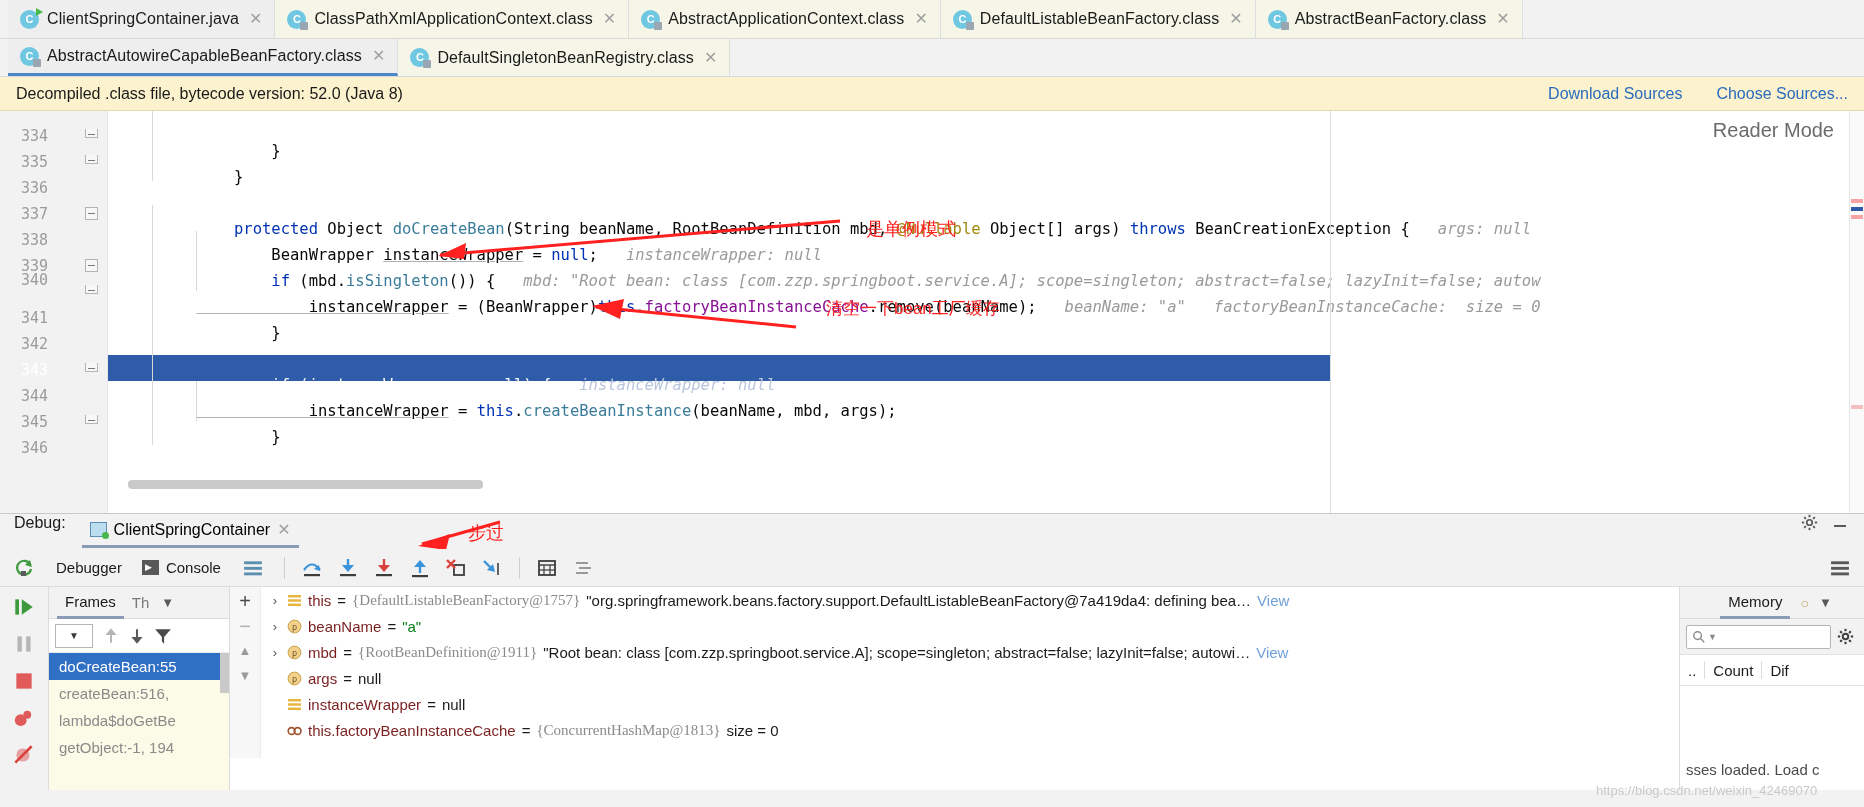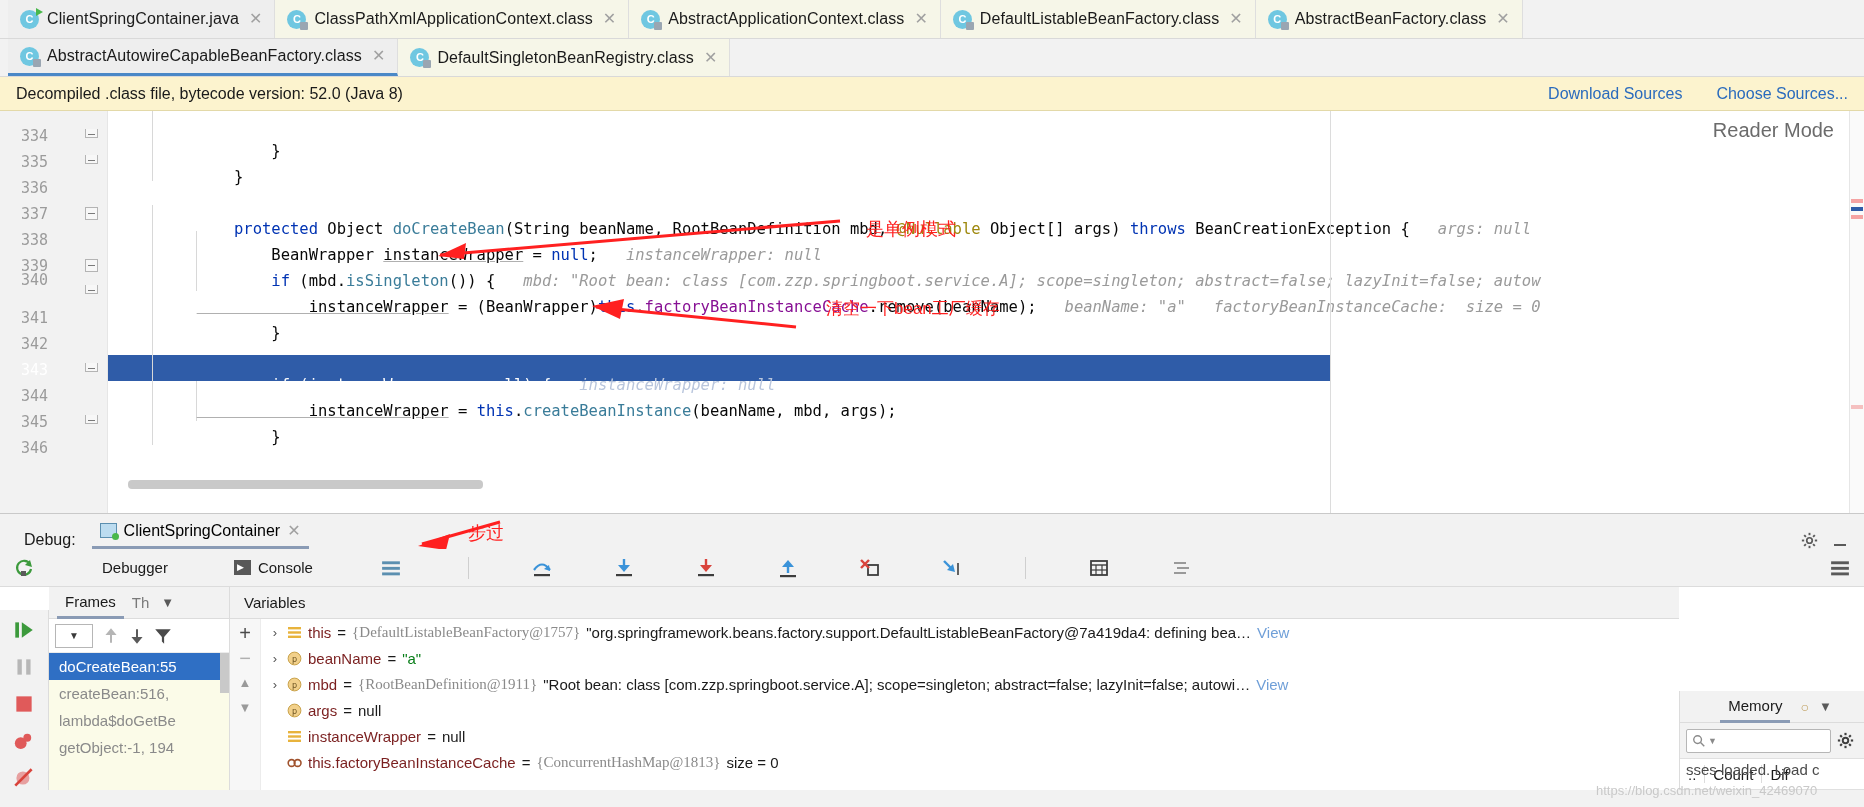--- a/index.html
+++ b/index.html
@@ -79,42 +79,42 @@
 
   
   .hscroll{position:absolute;left:150px;bottom:6px;width:355px;height:9px;background:#c9c9c9;border-radius:4px;}
 
   
   .markbar{position:absolute;right:0;top:0;width:14px;bottom:0;background:#fafafa;border-left:1px solid #e6e6e6;}
   .mk{position:absolute;right:1px;width:12px;height:4px;}
 
   
   .dbgheader{height:36px;background:#f2f2f2;border-top:1px solid #c9c9c9;
-        display:flex;align-items:flex-end;padding-left:24px;box-sizing:border-box;position:relative;}
+        display:flex;align-items:flex-start;padding-left:14px;box-sizing:border-box;position:relative;}
   .dbgheader .dlabel{font-size:16px;color:#1a1a1a;margin-right:16px;}
   .dbgtab{display:flex;align-items:center;gap:7px;padding:0 8px;height:34px;
         border-bottom:3px solid #8a9bb5;box-sizing:border-box;}
   .dbgtab .tlabel{font-size:16px;}
   .cfgicon{width:17px;height:15px;background:#bcdcf0;border:1.5px solid #5b8fb0;
         position:relative;box-sizing:border-box;}
   .cfgicon:after{content:"";position:absolute;right:-3px;bottom:-3px;width:7px;height:7px;
         border-radius:50%;background:#49b84b;}
   .hspacer{flex:1;}
   .gear{width:17px;height:17px;margin-right:14px;}
   .minim{width:16px;height:16px;margin-right:12px;}
 
   
   .dbgtoolbar{height:38px;background:#f2f2f2;border-bottom:1px solid #dcdcdc;
-        display:flex;align-items:center;padding-left:10px;box-sizing:border-box;position:relative;gap:46px;}
+        display:flex;align-items:center;padding-left:10px;box-sizing:border-box;position:relative;}
   .tbtab{font-size:15px;color:#1a1a1a;padding:0 10px;display:flex;align-items:center;gap:7px;}
   .tbsep{width:1px;height:22px;background:#cfcfcf;margin:0 9px;}
   .tbicon{width:22px;height:22px;margin:0 7px;position:relative;}
 
   
-  .dbgbody{display:flex;height:203px;background:#fff;align-items:flex-end;}
+  .dbgbody{display:flex;height:203px;background:#fff;}
   .runbar{width:48px;background:#f2f2f2;border-right:1px solid #dcdcdc;
         display:flex;flex-direction:column;align-items:center;padding-top:8px;gap:13px;flex:0 0 auto;}
   .framespane{width:180px;border-right:1px solid #dcdcdc;background:#fff;flex:0 0 auto;position:relative;}
   .panehdr{height:32px;background:#f2f2f2;display:flex;align-items:center;
         border-bottom:1px solid #dcdcdc;padding-left:8px;box-sizing:border-box;font-size:15px;}
   .panehdr .ptab{padding:0 8px;color:#1a1a1a;}
   .panehdr .ptab.sel{border-bottom:3px solid #8a9bb5;height:30px;display:flex;align-items:center;}
   .frametools{height:34px;display:flex;align-items:center;gap:2px;padding-left:6px;
         border-bottom:1px solid #ececec;box-sizing:border-box;}
   .combo{width:36px;height:22px;border:1px solid #b6b6b6;background:#fff;
@@ -477,23 +477,20 @@
       <div class="framelist">
         <div class="frameitem sel">doCreateBean:55</div>
         <div class="frameitem">createBean:516,</div>
         <div class="frameitem">lambda$doGetBe</div>
         <div class="frameitem">getObject:-1, 194</div>
         <div style="position:absolute;right:0;top:0;width:9px;height:40px;background:#c9c9c9;"></div>
       </div>
     </div>
 
     <div class="varspane">
-      <div class="panehdr" style="padding-left:14px;">
-        <span class="ptab" style="padding-left:0;">Variables</span>
-      </div>
       <div class="varsbody">
         <div class="varstools">
           <span style="font-size:20px;color:#4a4a4a;line-height:16px;">+</span>
           <span style="font-size:20px;color:#b0b0b0;line-height:14px;">−</span>
           <span style="font-size:13px;color:#9a9a9a;">▲</span>
           <span style="font-size:13px;color:#9a9a9a;">▼</span>
         </div>
         <div class="varslist">
 
           <div class="varrow">

